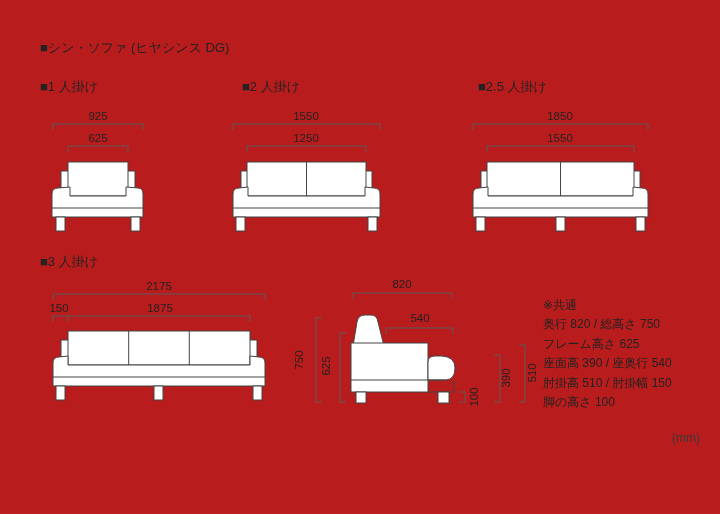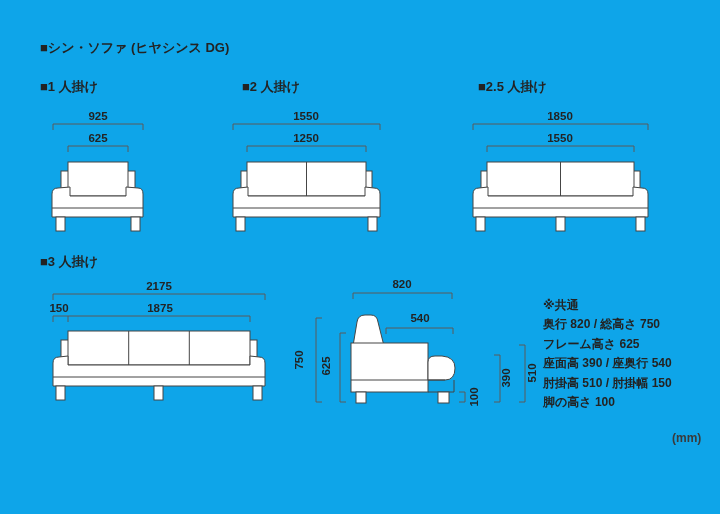--- a/index.html
+++ b/index.html
@@ -1,17 +1,17 @@
 <!DOCTYPE html>
 <html><head>
 <meta charset="utf-8">
 <style>
   html,body{margin:0;padding:0;background:#fff;}
-  .stage{position:relative;width:720px;height:514px;background:#0ea5e9;overflow:hidden;
-         font-family:"Liberation Sans","DejaVu Sans",sans-serif;font-weight:bold;}
+  .stage{position:relative;width:720px;height:514px;background:#b91c1c;overflow:hidden;
+         font-family:"Liberation Sans","DejaVu Sans",sans-serif;}
   svg text{font-family:"Liberation Sans","DejaVu Sans",sans-serif;fill:#232323;}
   .ttl{font-size:13px;}
   .hdr{font-size:13px;}
   .dim{font-size:11.5px;}
   .spec{font-size:12px;}
   .unit{font-size:12px;fill:#3a3a3a;}
   .ln{fill:none;stroke:#454545;stroke-width:1;}
   .shape{fill:#ffffff;stroke:#454545;stroke-width:1;}
   .brk{fill:none;stroke:#5a5a5a;stroke-width:1;}
 </style>

